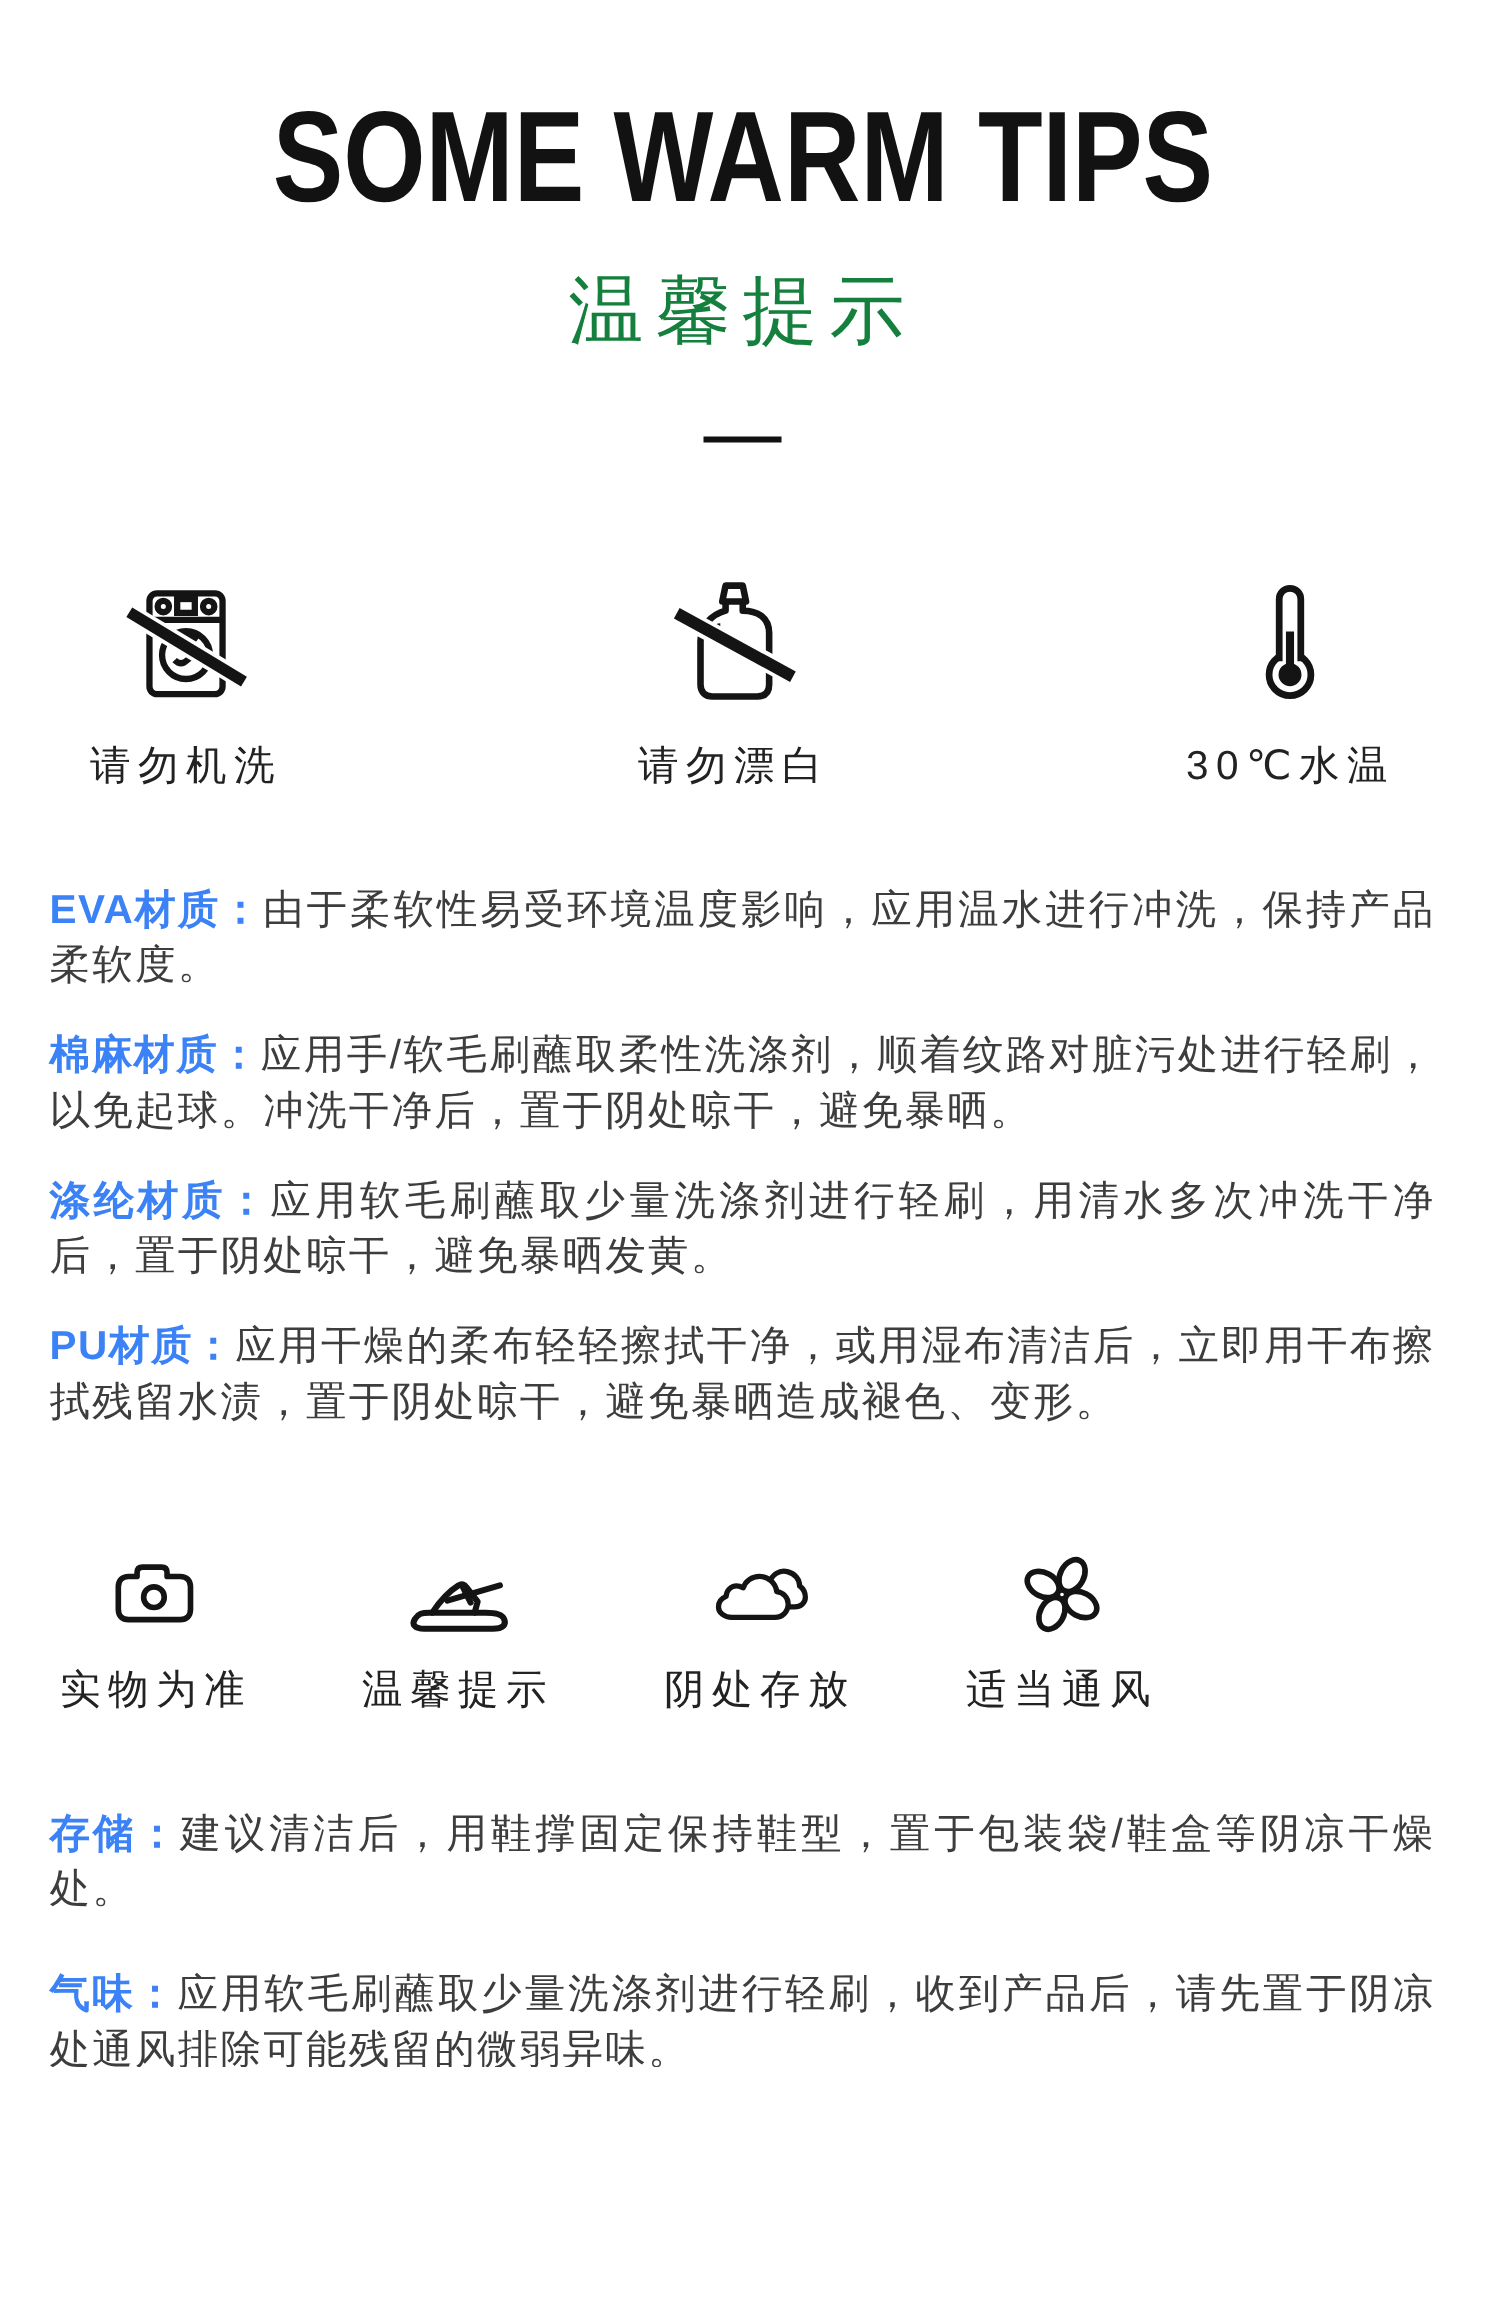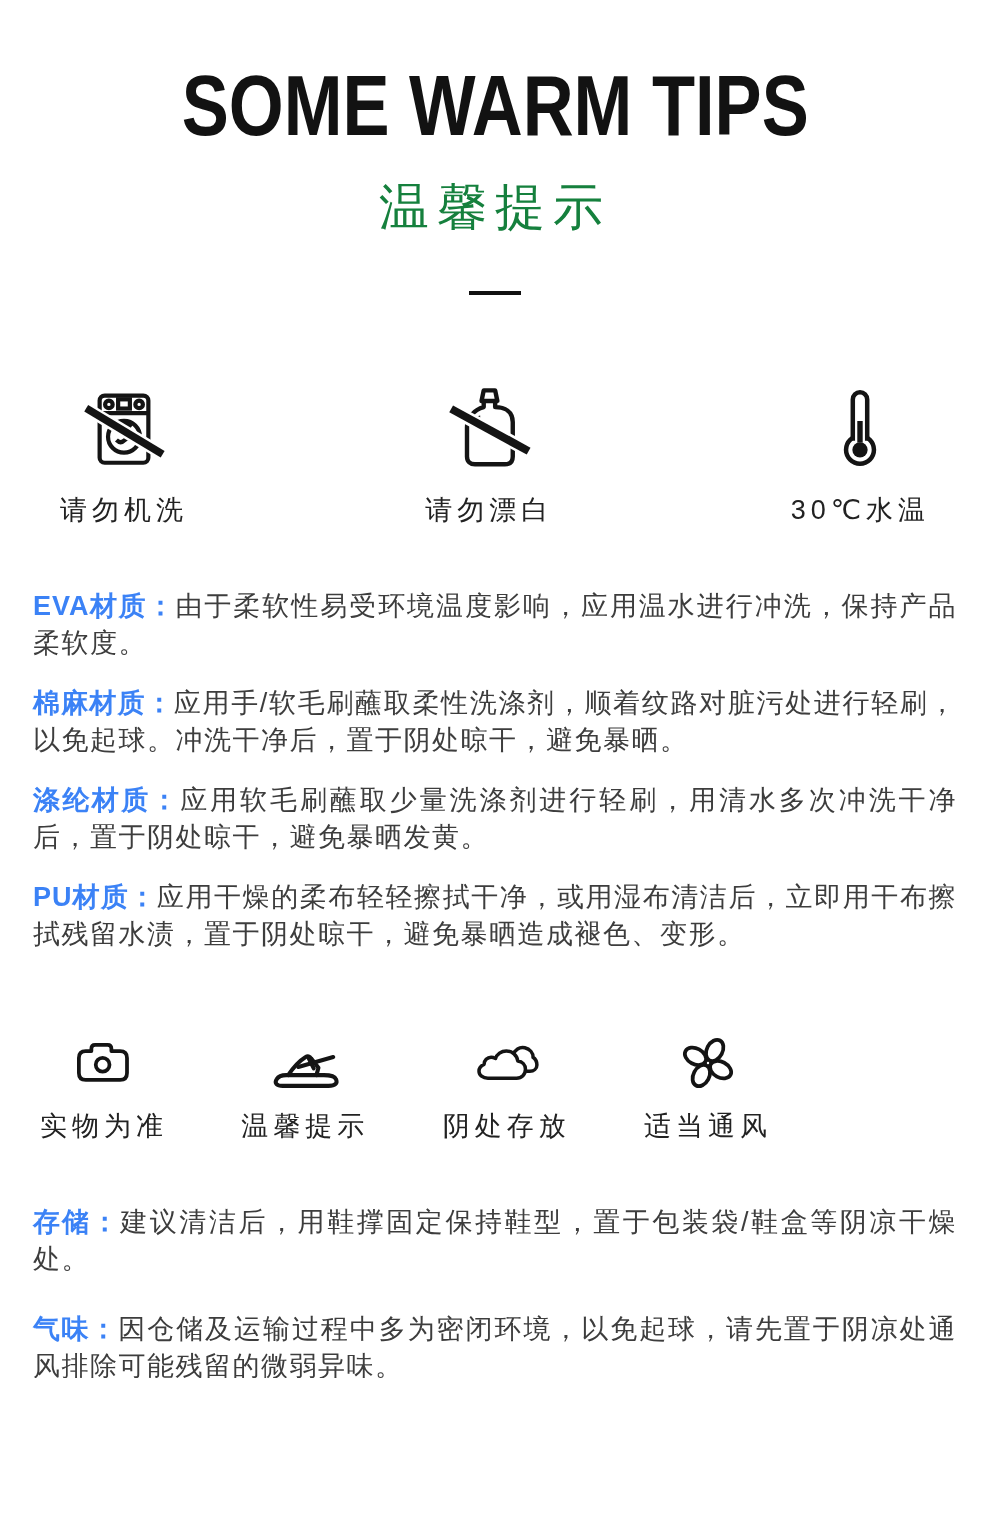--- a/index.html
+++ b/index.html
@@ -192,16 +192,16 @@
           <circle cx="40" cy="40" r="1.6" fill="#ffffff"></circle>
         </svg>
       </div>
       <div class="icon-label">适当通风</div>
     </div>
 
   </div>
 
   <section class="tips tips2">
     <p><b class="tip-label">存储：</b><span>建议清洁后，用鞋撑固定保持鞋型，置于包装袋/鞋盒等阴凉干燥处。</span></p>
-    <p><b class="tip-label">气味：</b><span>因仓储及运输过程中多为密闭环境，以免起球，请先置于阴凉处通风排除可能残留的微弱异味。</span></p>
+    <p><b class="tip-label">气味：</b><span>应用软毛刷蘸取少量洗涤剂进行轻刷，收到产品后，请先置于阴凉处通风排除可能残留的微弱异味。</span></p>
   </section>
 
 </div>
 
 </body></html>

